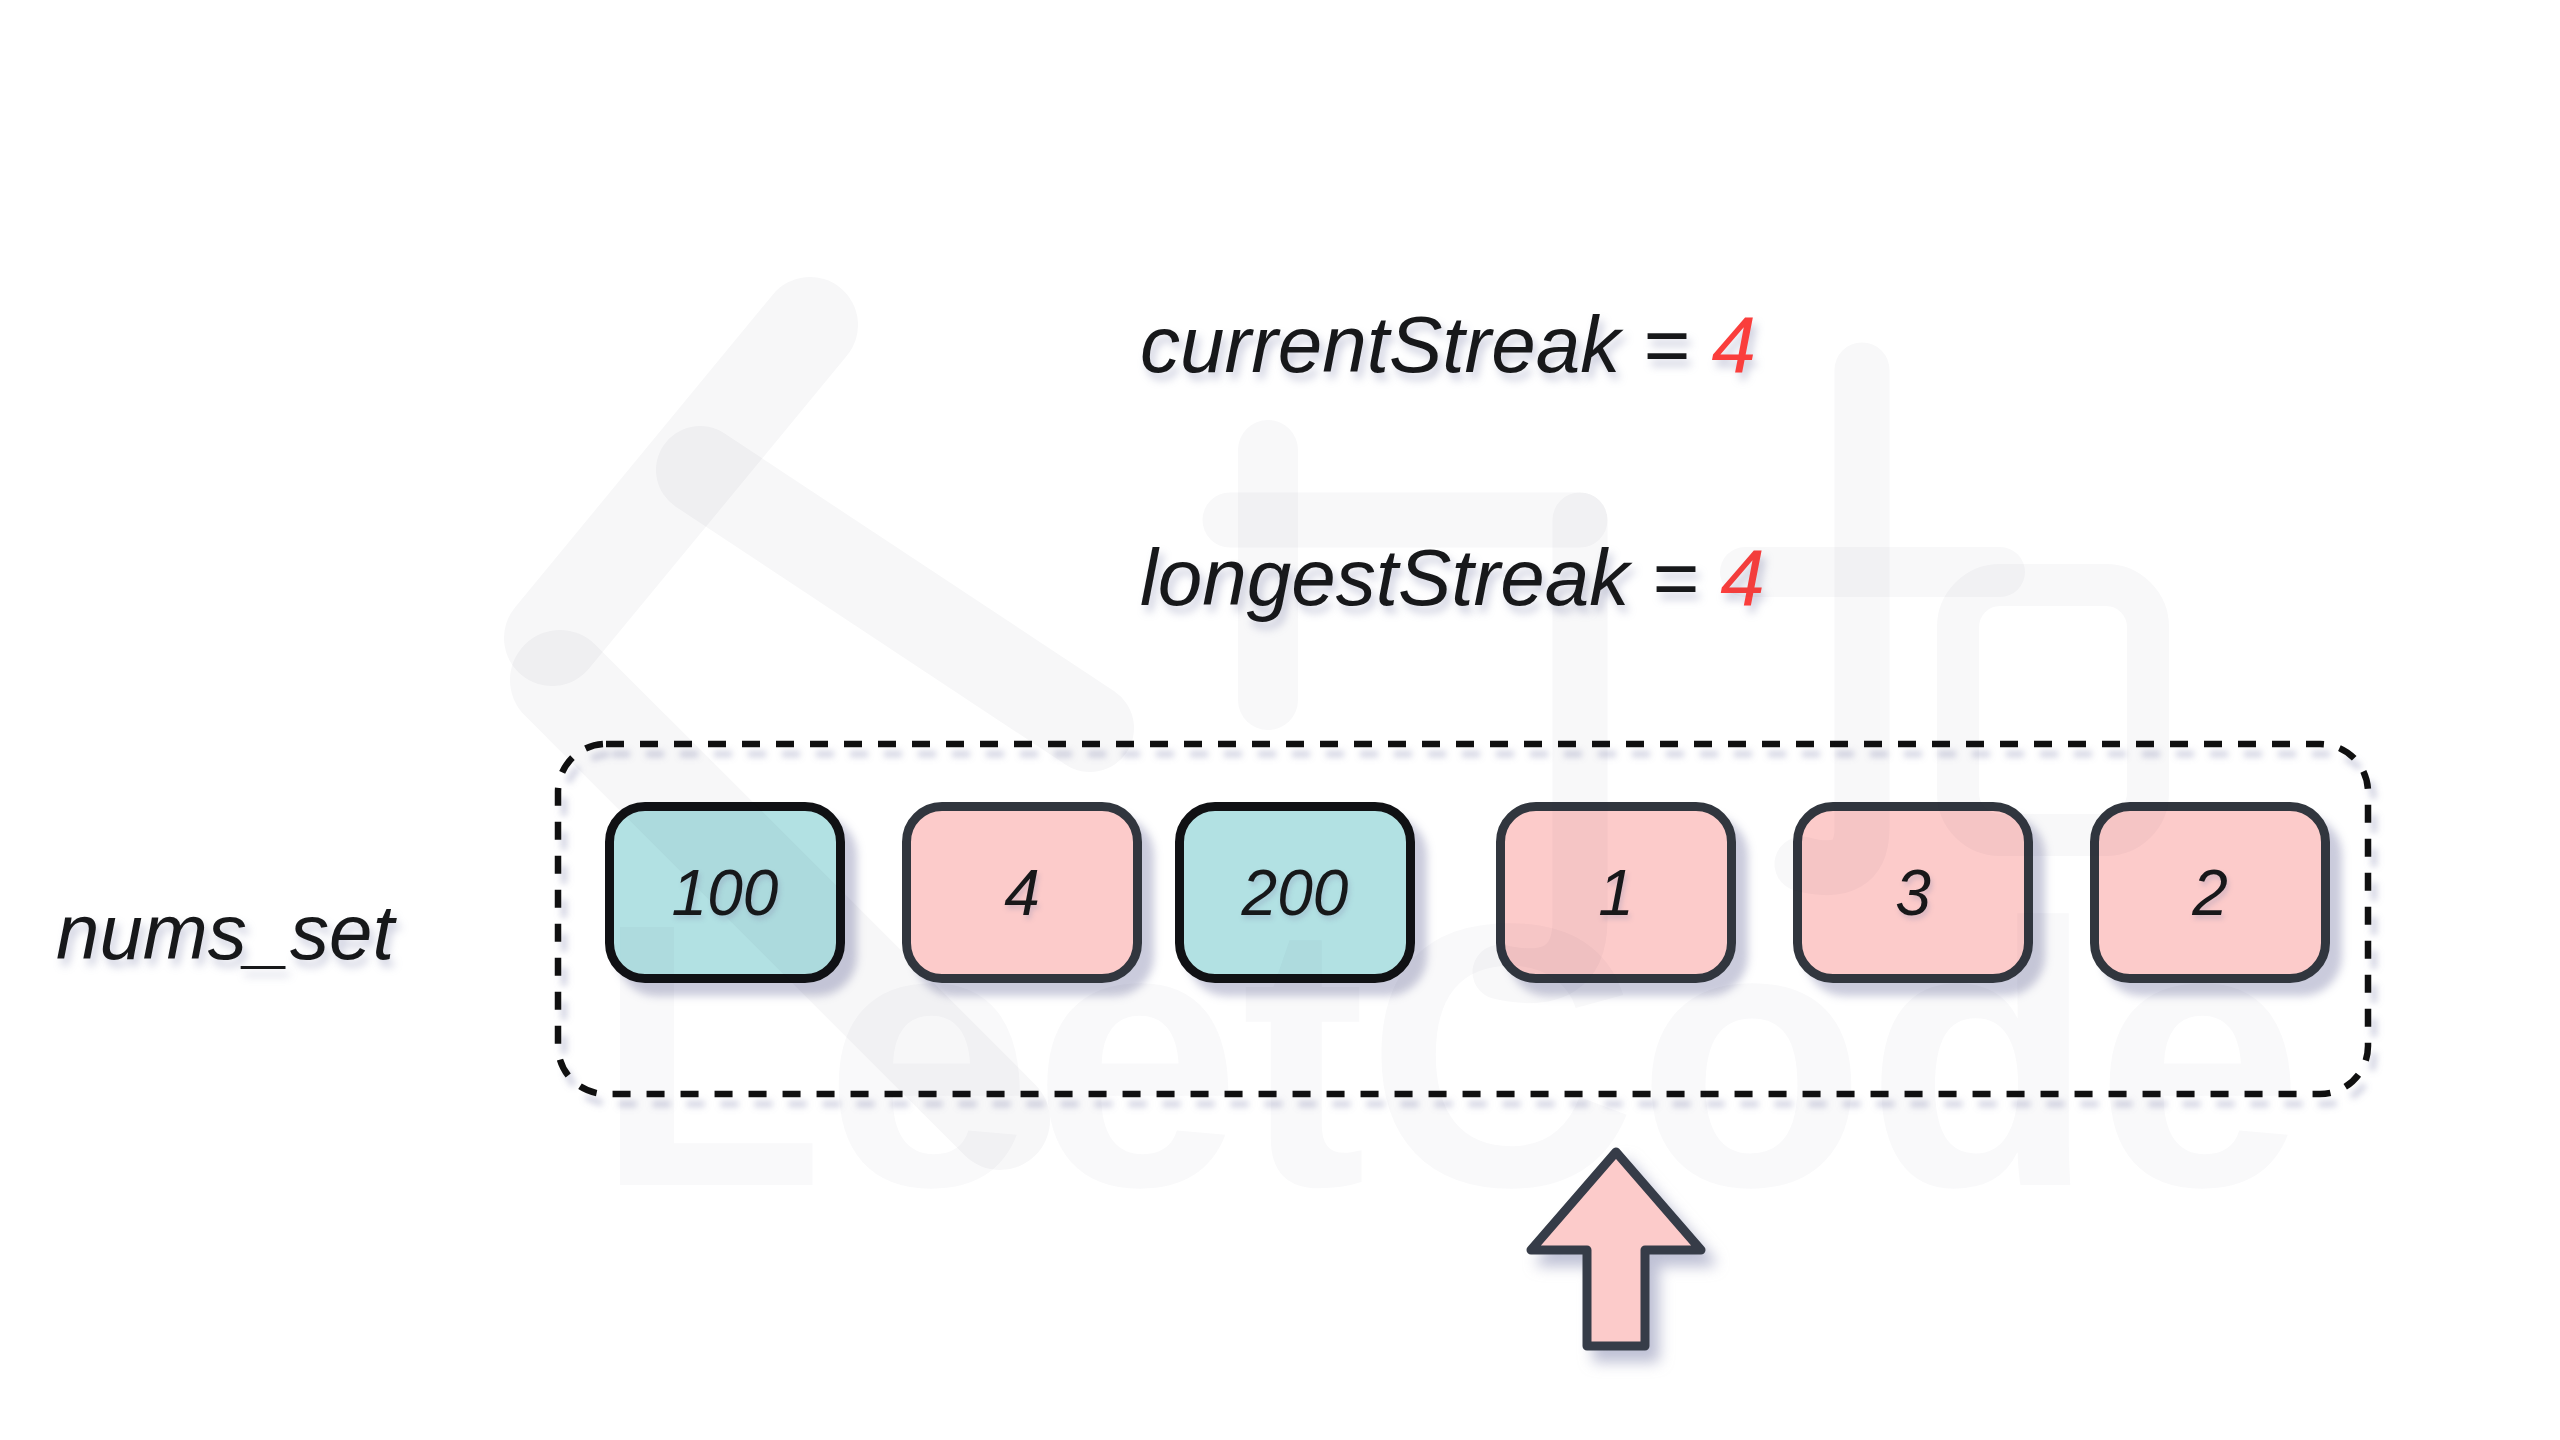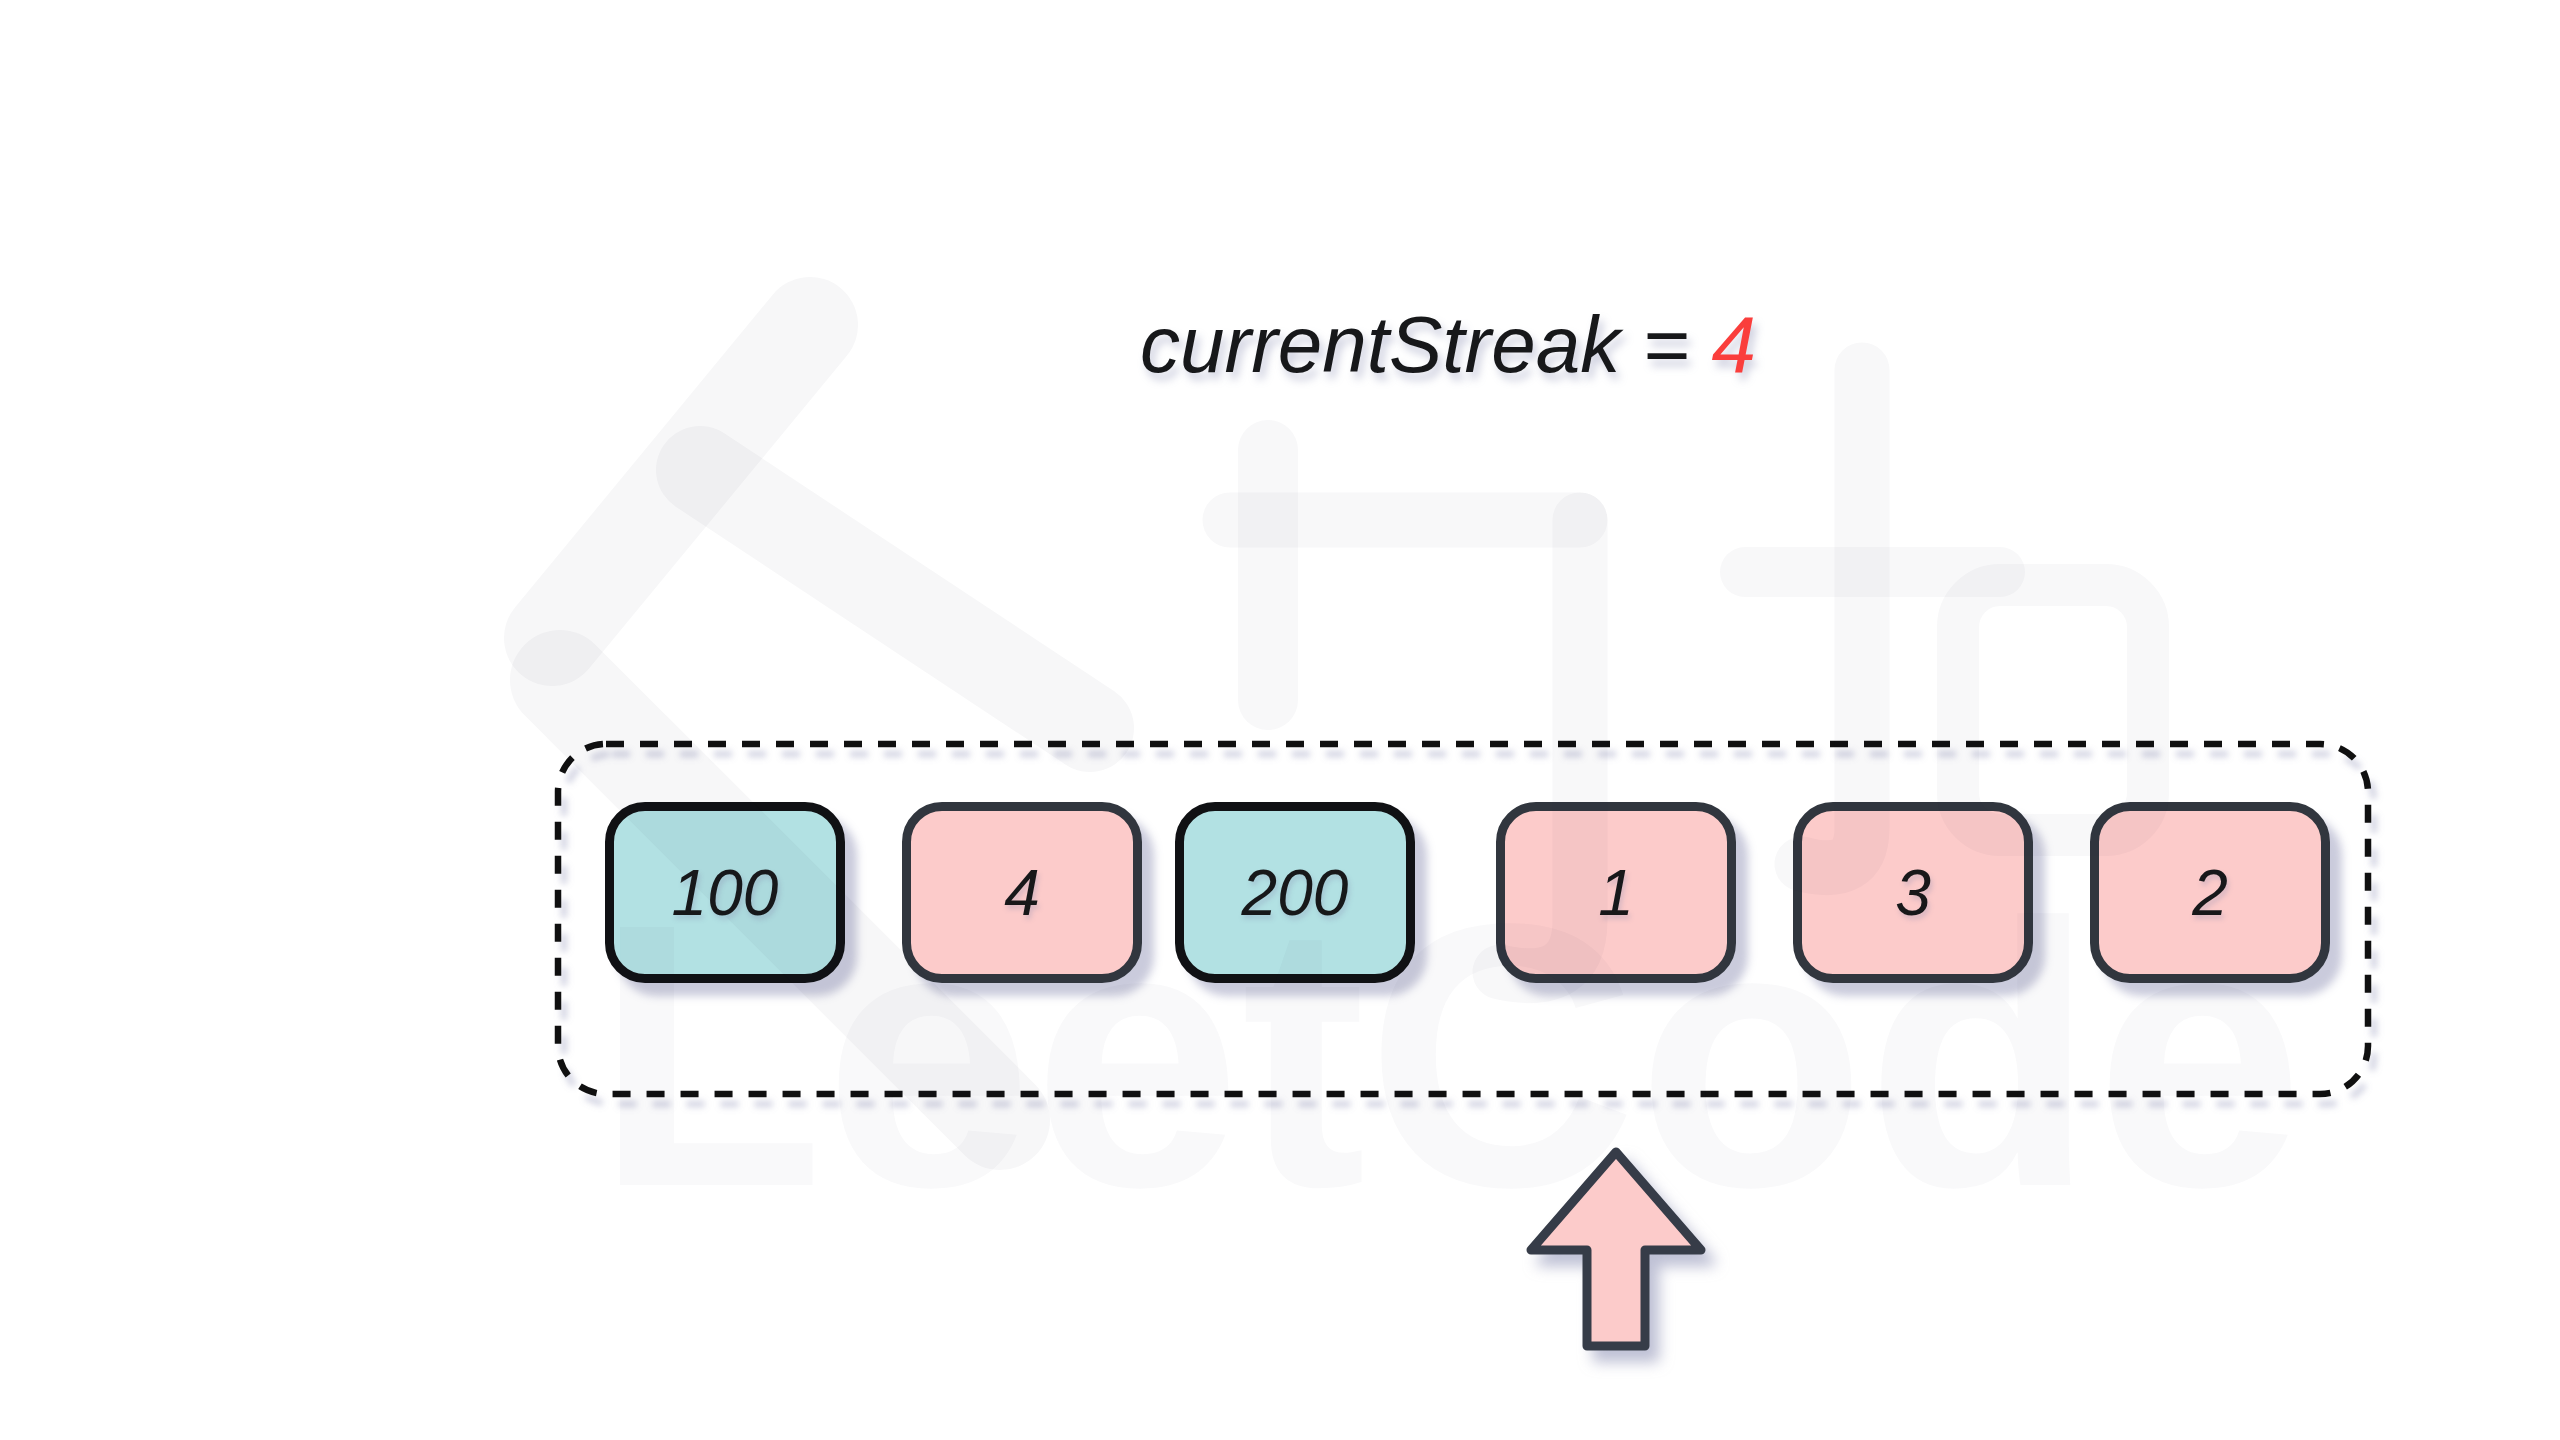--- a/index.html
+++ b/index.html
@@ -97,21 +97,25 @@
   }
 </style>
 </head>
 <body>
 
 <div class="canvas">
 
   <div class="streak-line first">
     <span>currentStreak</span><span> = </span><span class="streak-value">4</span>
   </div>
+  <div class="streak-line second">
+    <span>longestStreak</span><span> = </span><span class="streak-value">4</span>
+  </div>
 
+  <div class="set-label">nums_set</div>
 
   <svg class="set-outline" width="1844" height="384" viewBox="0 0 1844 384">
     <defs>
       <filter id="soft-blur" x="-20%" y="-20%" width="140%" height="140%">
         <feGaussianBlur stdDeviation="3"></feGaussianBlur>
       </filter>
     </defs>
     <rect x="16" y="22" width="1810" height="350" rx="48" fill="none" stroke="rgba(130,135,175,0.35)" stroke-width="6.5" stroke-dasharray="18 16" filter="url(#soft-blur)"></rect>
     <rect x="10" y="12" width="1810" height="350" rx="48" fill="none" stroke="#101010" stroke-width="6.5" stroke-dasharray="18 16" class="dash-rect"></rect>
   </svg>

